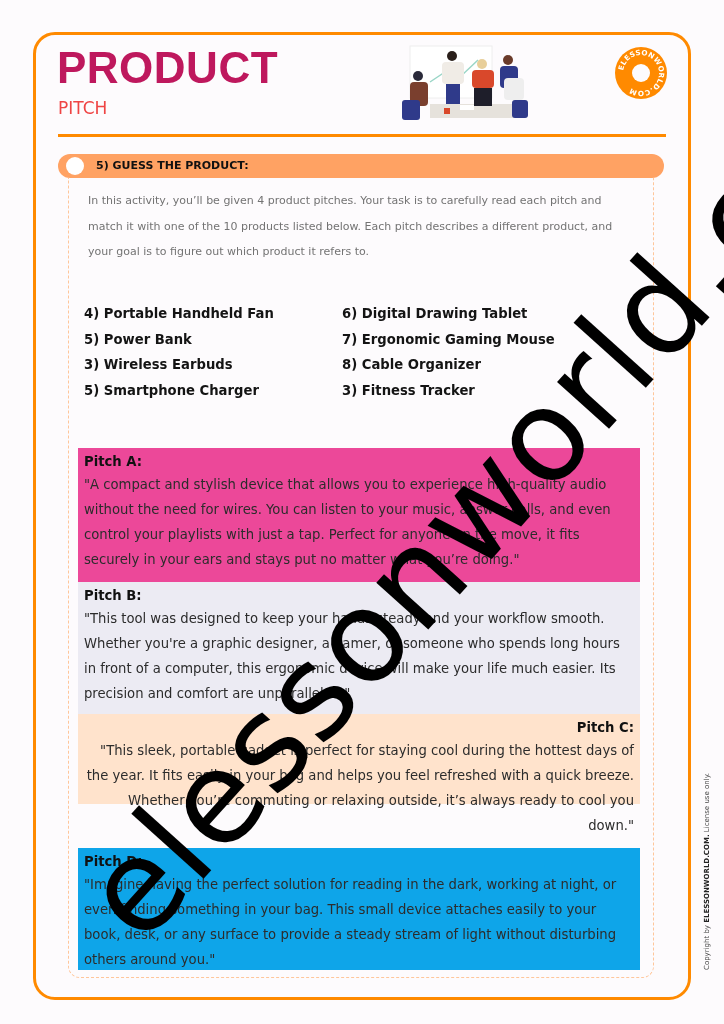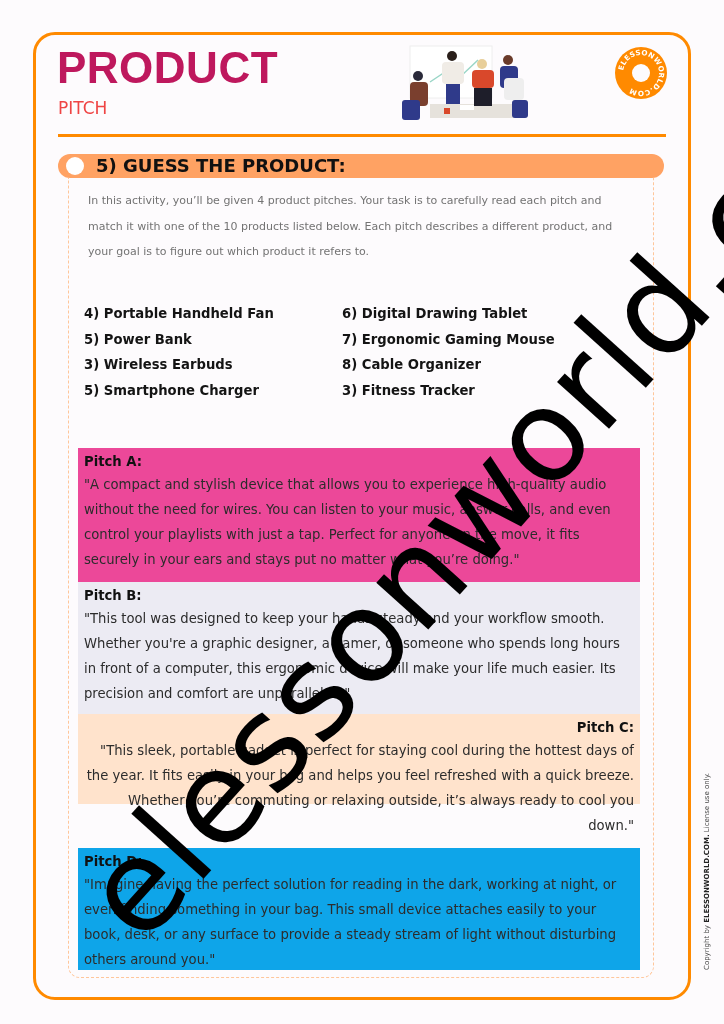--- a/index.html
+++ b/index.html
@@ -29,21 +29,21 @@
   .section-bar {
     position: absolute; left: 58px; top: 154px; width: 606px; height: 24px;
     background: #ffa263; border-radius: 12px;
   }
   .section-dot {
     position: absolute; left: 8px; top: 3px; width: 18px; height: 18px;
     border-radius: 50%; background: #ffffff;
   }
   .section-title {
     position: absolute; left: 38px; top: 3px;
-    font-family: "DejaVu Sans", sans-serif; font-weight: 700; font-size: 18px; color: #111;
+    font-family: "DejaVu Sans", sans-serif; font-weight: 700; font-size: 11px; color: #111;
     line-height: 18px;
   }
   .section-body {
     position: absolute; left: 68px; top: 178px; width: 586px; height: 800px;
     border: 1px dashed #ffc69a; border-top: none; border-radius: 0 0 12px 12px;
   }
   .intro {
     position: absolute; left: 88px; top: 188px; width: 548px;
     font-size: 11px; line-height: 25.5px; color: #737373;
   }

